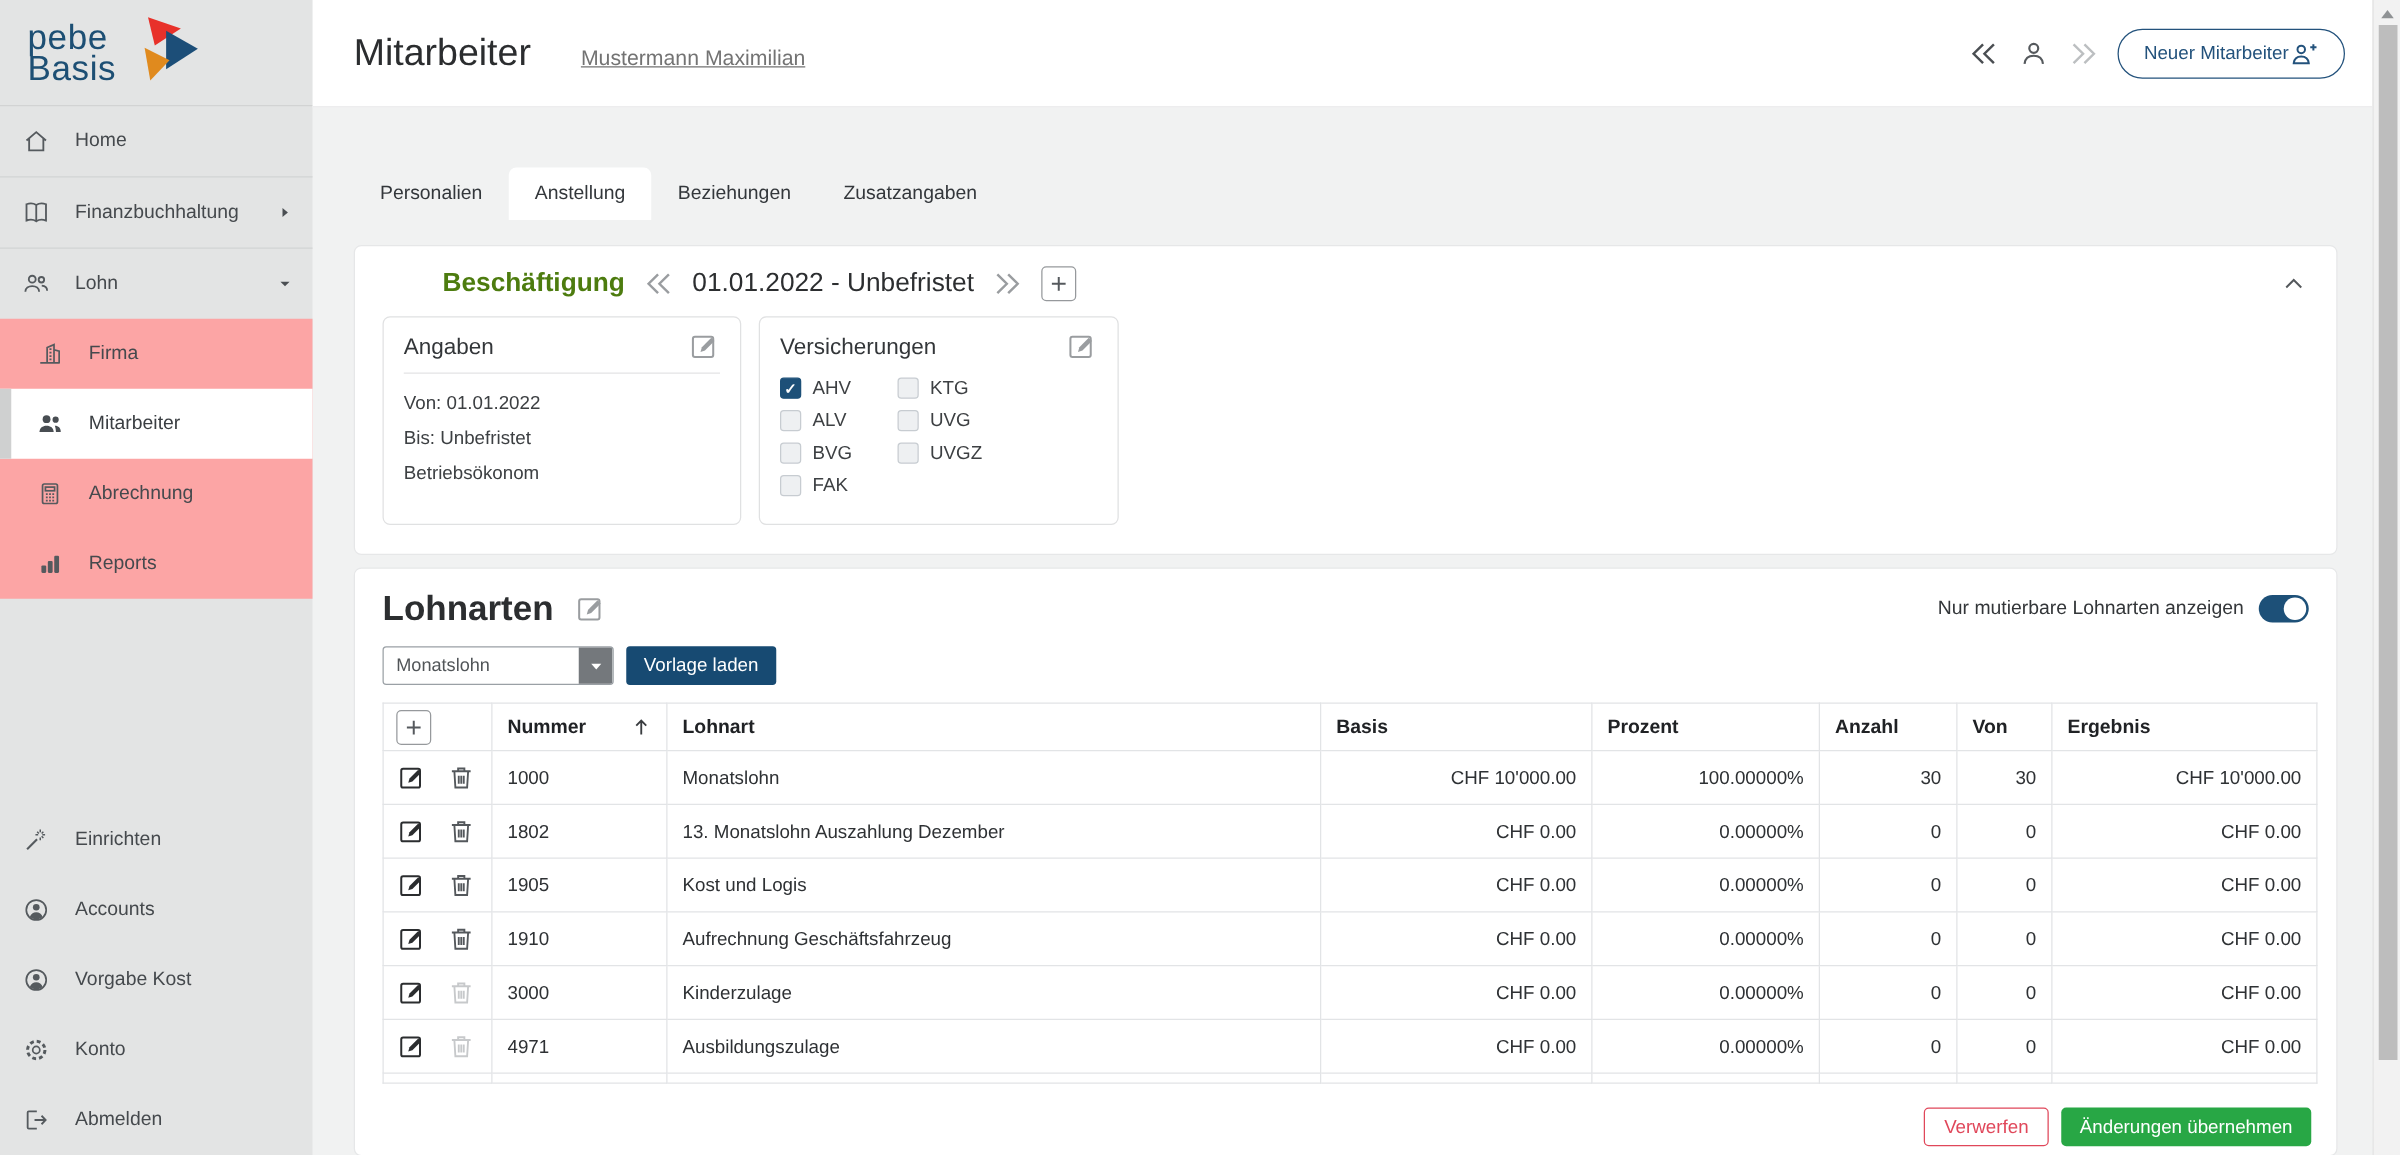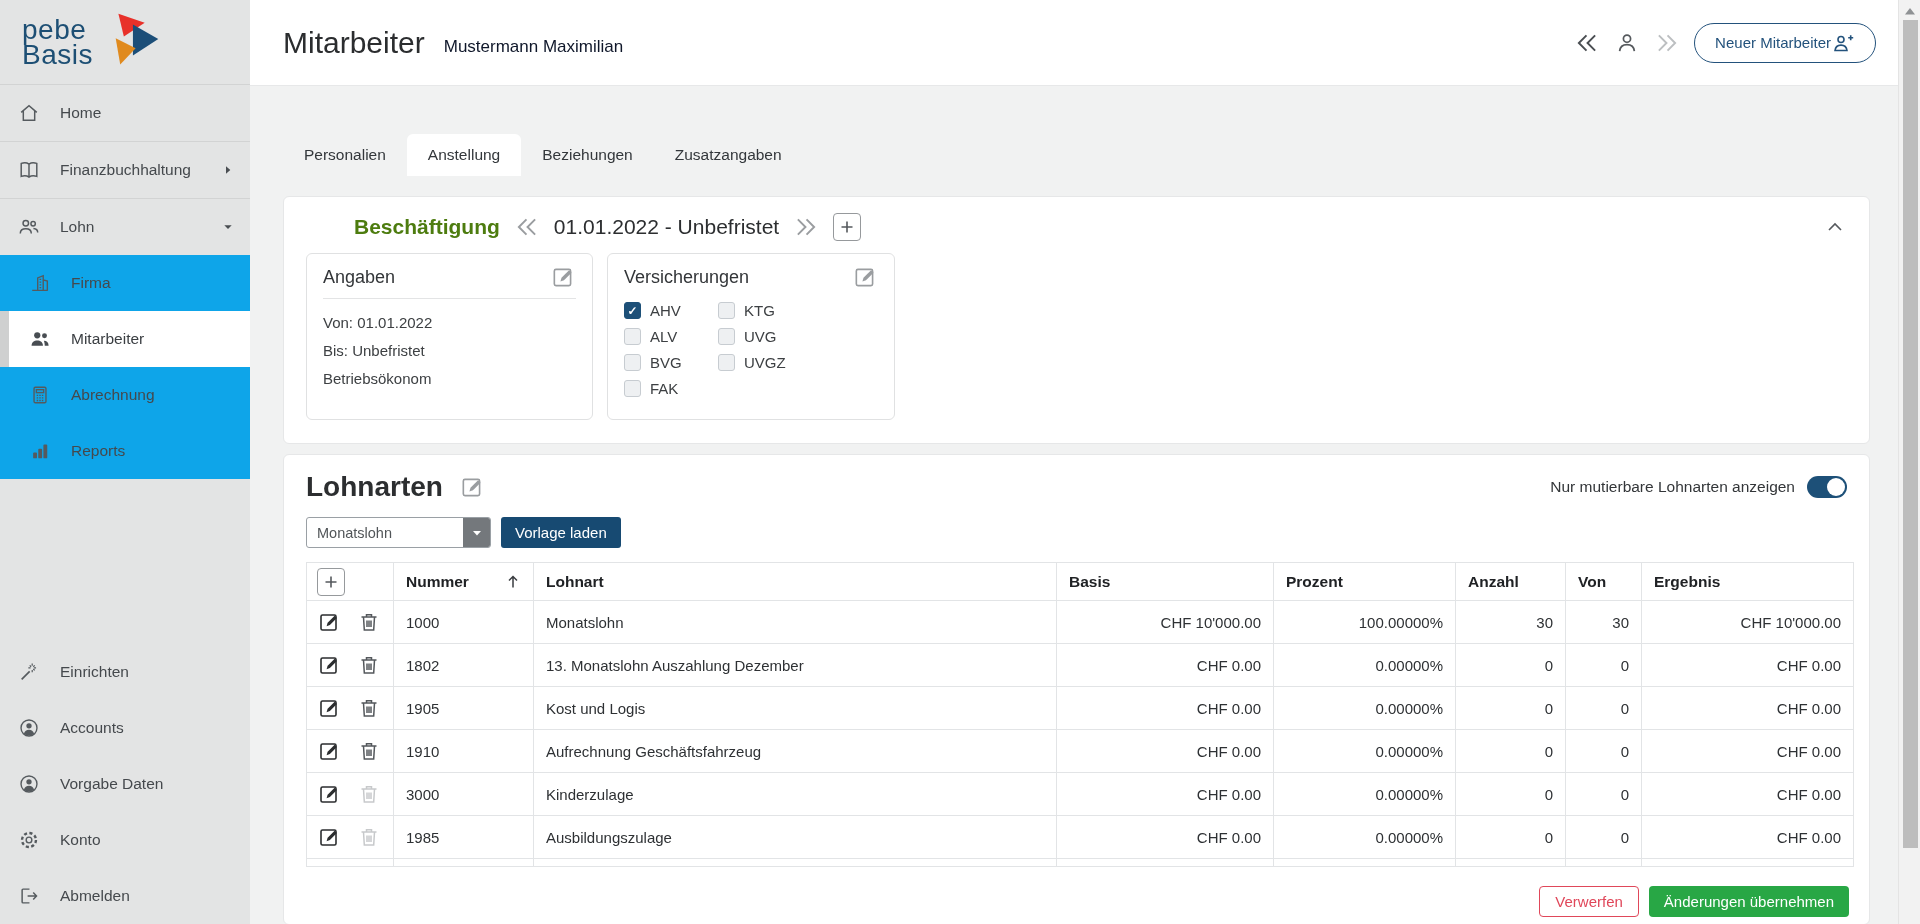--- a/index.html
+++ b/index.html
@@ -9,32 +9,32 @@
   
   .sidebar { width:250px; height:924px; background:#e3e4e4; flex:0 0 250px; display:flex; flex-direction:column; }
   .logo-block { height:84px; display:flex; align-items:center; padding-left:22px; gap:10px; }
   .logo-text { color:#1d4f74; font-size:28px; line-height:25px; font-weight:500; letter-spacing:.5px; }
   .nav-item, .sub-item { height:56px; display:flex; align-items:center; gap:20px; padding-left:18px; font-size:15.5px; color:#45494d; cursor:pointer; position:relative; }
   .nav-item .nico, .sub-item .nico { width:22px; height:22px; color:#555a5e; flex:0 0 22px; }
   .nav-item svg, .sub-item svg { width:22px; height:22px; display:block; }
   .divider { height:1px; background:#d2d3d3; }
   .chev-slot { margin-left:auto; margin-right:14px; width:16px; height:16px; color:#4a4e52; }
   .chev-slot svg { width:16px; height:16px; }
-  .submenu { background:#0ea5e9; }
+  .submenu { background:#fca5a5; }
   .sub-item { padding-left:29px; }
   .sub-item.active { background:#ffffff; color:#3a3e42; }
   .sub-item.active::before { content:""; position:absolute; left:0; top:0; width:9px; height:100%; background:#cfd0d0; }
   .sub-item.active .nico { color:#484d52; }
   .sidebar-bottom { margin-top:auto; padding-bottom:0; }
 
   
   .main { flex:1 1 auto; display:flex; flex-direction:column; height:924px; overflow:hidden; }
   .topbar { height:86px; background:#fff; border-bottom:1px solid #e7e8e9; display:flex; align-items:center; padding:0 22px 0 33px; flex:0 0 86px; }
   .page-title { font-size:30px; color:#2b2d2f; font-weight:500; }
-  .page-subtitle { font-size:17px; color:#0f172a; margin-left:19px; margin-top:8px; }
+  .page-subtitle { font-size:17px; color:#737373; margin-left:40px; margin-top:8px;text-decoration:underline; }
   .topbar-right { margin-left:auto; display:flex; align-items:center; gap:14px; }
   .nav-arrow { width:26px; height:26px; color:#4a4e52; cursor:pointer; }
   .nav-arrow.disabled { color:#bcbfc1; }
   .nav-arrow svg, .person-ico svg { width:100%; height:100%; display:block; }
   .person-ico { width:26px; height:26px; color:#55595d; cursor:pointer; }
   .btn-new { display:flex; align-items:center; height:40px; padding:0 20px; border:1px solid #23527c; border-radius:20px; color:#23527c; background:#fff; font-size:15px; cursor:pointer; }
   .btn-new .ppico { width:24px; height:24px; }
   .btn-new svg { width:24px; height:24px; display:block; }
 
   .content { flex:1 1 auto; padding:0 28px 0 33px; overflow:hidden; }
@@ -248,21 +248,21 @@
         <span>Accounts</span>
       </div>
       <div class="nav-item">
         <span class="nico">
           <svg viewBox="0 0 24 24">
               <circle cx="12" cy="12" r="8.7" fill="none" stroke="currentColor" stroke-width="1.5"></circle>
               <circle cx="12" cy="9.6" r="2.9" fill="currentColor"></circle>
               <path d="M6.4 18.2c.8-2.8 3-4.3 5.6-4.3s4.8 1.5 5.6 4.3a8.7 8.7 0 0 1-11.2 0z" fill="currentColor"></path>
             </svg>
         </span>
-        <span>Vorgabe Daten</span>
+        <span>Vorgabe Kost</span>
       </div>
       <div class="nav-item">
         <span class="nico">
           <svg viewBox="0 0 24 24" fill="none" stroke="currentColor">
               <circle cx="12" cy="12" r="7.6" stroke-width="2.6" stroke-dasharray="3.4 2.6"></circle>
               <circle cx="12" cy="12" r="3.1" stroke-width="1.5"></circle>
             </svg>
         </span>
         <span>Konto</span>
       </div>
@@ -608,21 +608,21 @@
                         <path d="M9.6 16.2l1-3.4 7-7 2.3 2.3-7 7z" fill="currentColor"></path>
                       </svg>
         </span>
         <span class="icon-btn row-del disabled">
           <svg viewBox="0 0 24 24" fill="none" stroke="currentColor" stroke-width="1.5">
                         <path d="M4.5 7h15M9.5 7V4.8h5V7M6.5 7l.8 13h9.4l.8-13M10 10.5v6.5M12 10.5v6.5M14 10.5v6.5"></path>
                       </svg>
         </span>
       </span>
     </td>
-    <td class="cell">1985</td>
+    <td class="cell">4971</td>
     <td class="cell">Ausbildungszulage</td>
     <td class="cell td-r">CHF 0.00</td>
     <td class="cell td-r">0.00000%</td>
     <td class="cell td-r">0</td>
     <td class="cell td-r">0</td>
     <td class="cell td-r">CHF 0.00</td>
   </tr>
             </tbody>
           <tbody>
             <tr class="partial-row">

